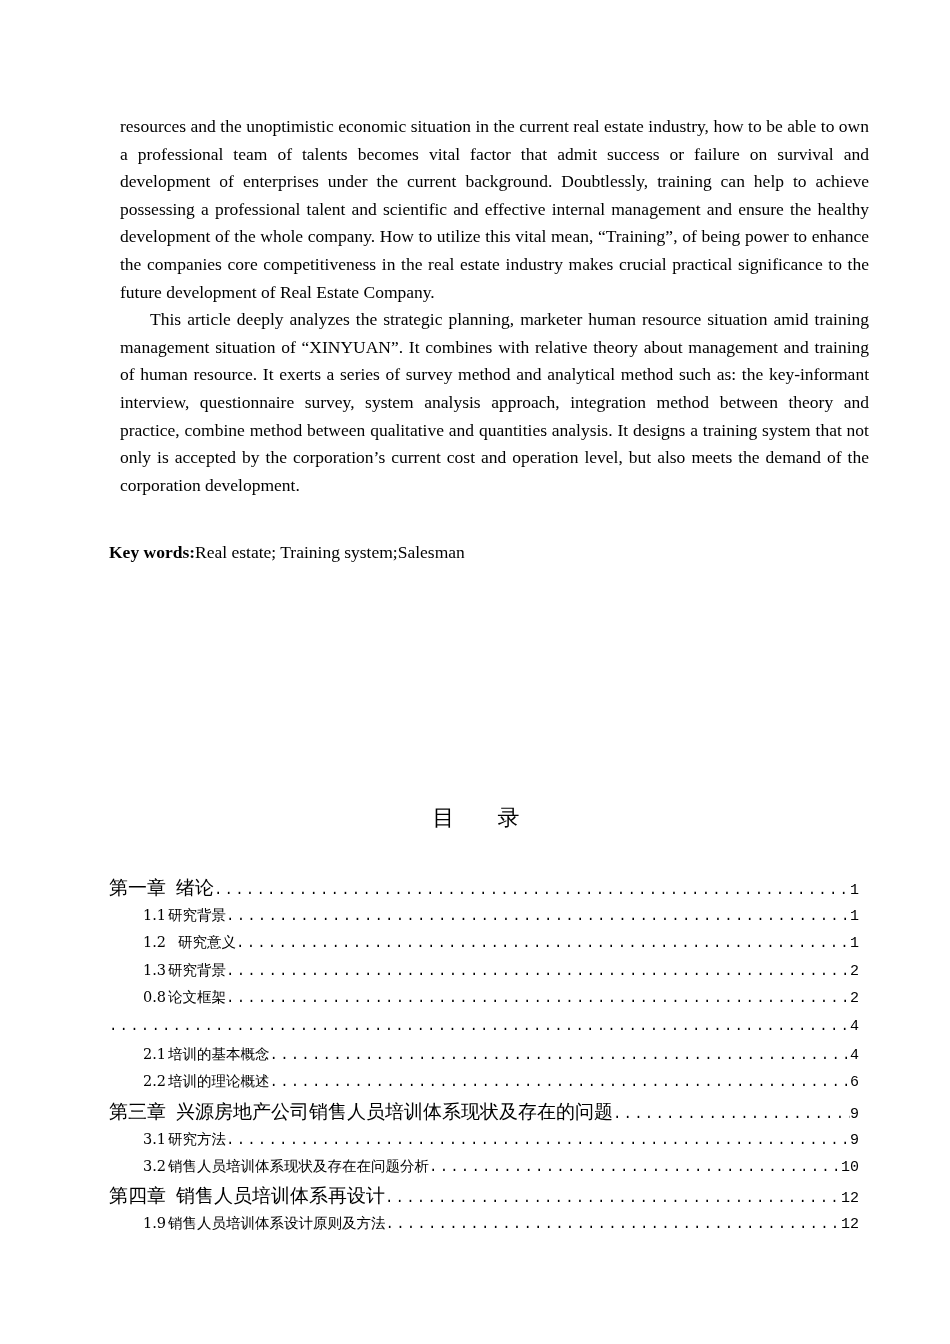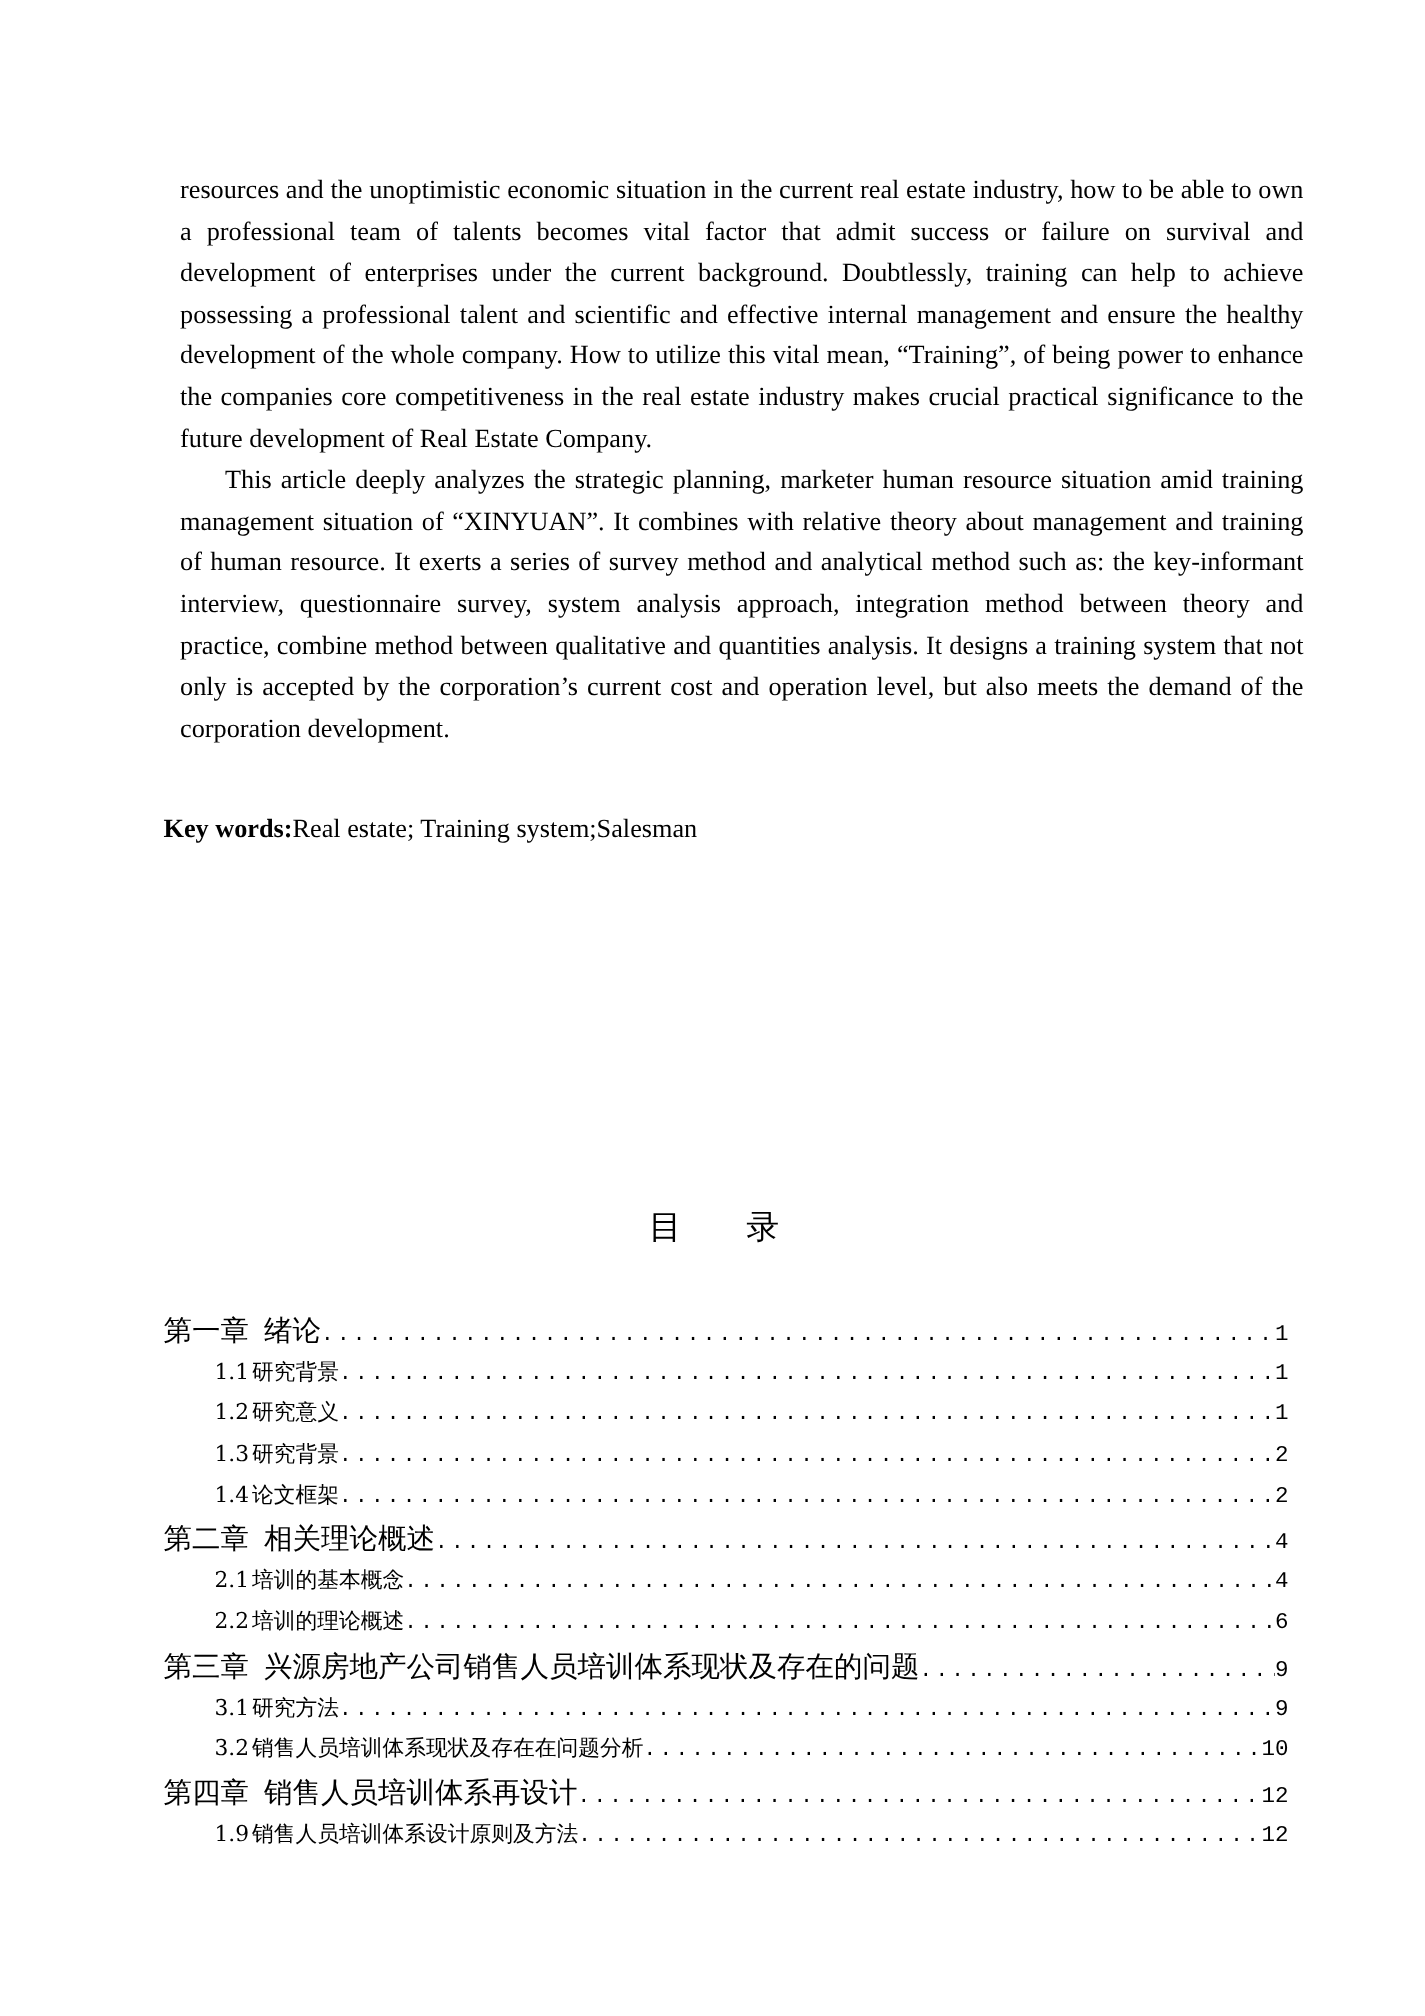--- a/index.html
+++ b/index.html
@@ -59,36 +59,35 @@
       <span class="label"><span class="ch-num">第一章</span><span>绪论</span></span>
       <span class="leader"></span>
       <span class="page-num">1</span>
     </div>
     <div class="toc-row section">
       <span class="label"><span class="ch-num" style="margin-right: 2px;">1.1</span><span>研究背景</span></span>
       <span class="leader"></span>
       <span class="page-num">1</span>
     </div>
     <div class="toc-row section">
-      <span class="label"><span class="ch-num" style="margin-right: 2px;">1.2</span><span>研究意义</span></span>
+      <span class="label"><span class="ch-num" style="margin-right: 12px;">1.2</span><span>研究意义</span></span>
       <span class="leader"></span>
       <span class="page-num">1</span>
     </div>
     <div class="toc-row section">
       <span class="label"><span class="ch-num" style="margin-right: 2px;">1.3</span><span>研究背景</span></span>
       <span class="leader"></span>
       <span class="page-num">2</span>
     </div>
     <div class="toc-row section">
-      <span class="label"><span class="ch-num" style="margin-right: 2px;">1.4</span><span>论文框架</span></span>
+      <span class="label"><span class="ch-num" style="margin-right: 2px;">0.8</span><span>论文框架</span></span>
       <span class="leader"></span>
       <span class="page-num">2</span>
     </div>
     <div class="toc-row chapter">
-      <span class="label"><span class="ch-num">第二章</span><span>相关理论概述</span></span>
       <span class="leader"></span>
       <span class="page-num">4</span>
     </div>
     <div class="toc-row section">
       <span class="label"><span class="ch-num" style="margin-right: 2px;">2.1</span><span>培训的基本概念</span></span>
       <span class="leader"></span>
       <span class="page-num">4</span>
     </div>
     <div class="toc-row section">
       <span class="label"><span class="ch-num" style="margin-right: 2px; margin-top: 16px;">2.2</span><span>培训的理论概述</span></span>

